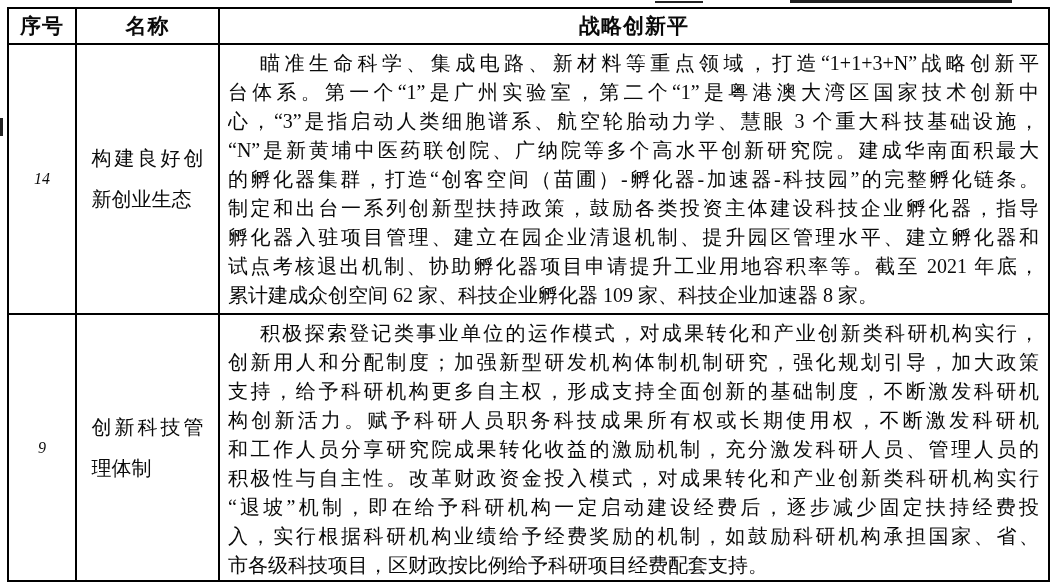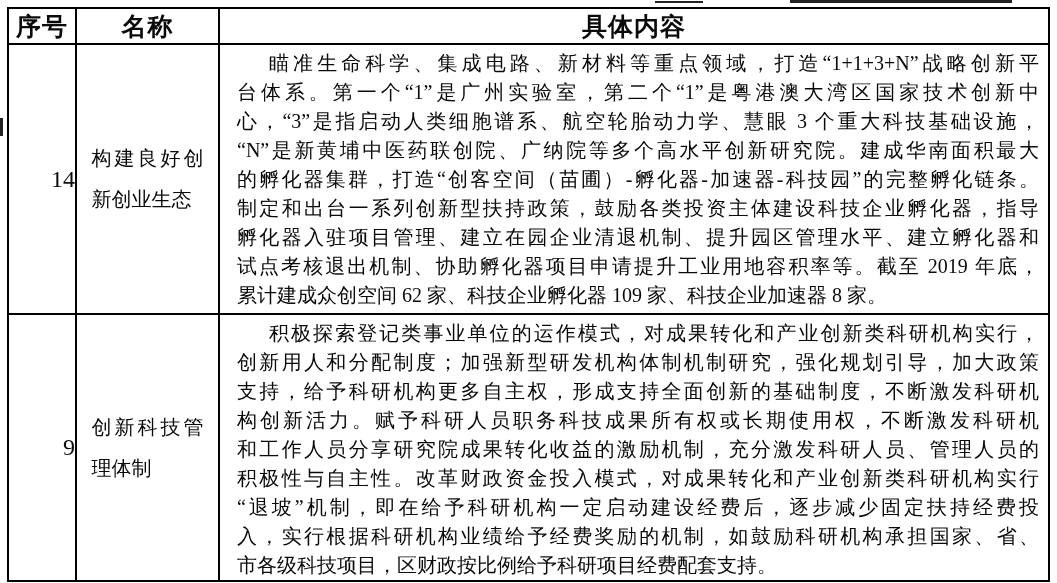--- a/index.html
+++ b/index.html
@@ -31,50 +31,50 @@
     background: #ffffff;
   }
   col.c-index   { width: 68px;  }
   col.c-name    { width: 143px; }
   col.c-content { width: auto;  }
 
   tr.header-row { height: 36px; }
   .doc-table th {
     font-family: "Liberation Sans", "DejaVu Sans", sans-serif;
     font-weight: 700;
-    font-size: 25px;
+    font-size: 21px;
     text-align: center;
     vertical-align: middle;
     letter-spacing: 1px;
   }
 
   tr.body-row-14 { height: 270px; }
   tr.body-row-15 { height: 263px; }
 
   td.cell-index {
-    text-align: right;
+    text-align: center;
     vertical-align: middle;
-    font-size: 24px;
+    font-size: 16px;
+    font-style: italic;
   }
   td.cell-name {
     vertical-align: middle;
   }
   .name-box {
     width: 112px;
     margin: 0 auto;
     font-size: 20px;
     line-height: 41px;
     text-align: justify;
   }
   td.cell-content {
     vertical-align: top;
   }
   .content-box {
     padding: 4px 9px 0 8px;
-    margin-left: 9px;
   }
   .cl {
     font-size: 20px;
     height: 29px;
     line-height: 29px;
     overflow: hidden;
     text-align: justify;
     text-align-last: justify;
     text-justify: inter-ideograph;
   }
@@ -106,39 +106,39 @@
   <table class="doc-table">
     <colgroup>
       <col class="c-index">
       <col class="c-name">
       <col class="c-content">
     </colgroup>
     <thead>
       <tr class="header-row">
         <th>序号</th>
         <th>名称</th>
-        <th>具体内容</th>
+        <th>战略创新平</th>
       </tr>
     </thead>
     <tbody>
       <tr class="body-row-14">
         <td class="cell-index">14</td>
         <td class="cell-name">
           <div class="name-box">构建良好创新创业生态</div>
         </td>
         <td class="cell-content">
           <div class="content-box">
             <div class="cl first">瞄准生命科学、集成电路、新材料等重点领域，打造“1+1+3+N”战略创新平</div>
             <div class="cl">台体系。第一个“1”是广州实验室，第二个“1”是粤港澳大湾区国家技术创新中</div>
             <div class="cl">心，“3”是指启动人类细胞谱系、航空轮胎动力学、慧眼 3 个重大科技基础设施，</div>
             <div class="cl">“N”是新黄埔中医药联创院、广纳院等多个高水平创新研究院。建成华南面积最大</div>
             <div class="cl">的孵化器集群，打造“创客空间（苗圃）-孵化器-加速器-科技园”的完整孵化链条。</div>
             <div class="cl">制定和出台一系列创新型扶持政策，鼓励各类投资主体建设科技企业孵化器，指导</div>
             <div class="cl">孵化器入驻项目管理、建立在园企业清退机制、提升园区管理水平、建立孵化器和</div>
-            <div class="cl">试点考核退出机制、协助孵化器项目申请提升工业用地容积率等。截至 2019 年底，</div>
+            <div class="cl">试点考核退出机制、协助孵化器项目申请提升工业用地容积率等。截至 2021 年底，</div>
             <div class="cl last">累计建成众创空间 62 家、科技企业孵化器 109 家、科技企业加速器 8 家。</div>
           </div>
         </td>
       </tr>
       <tr class="body-row-15">
         <td class="cell-index">9</td>
         <td class="cell-name">
           <div class="name-box">创新科技管理体制</div>
         </td>
         <td class="cell-content">

